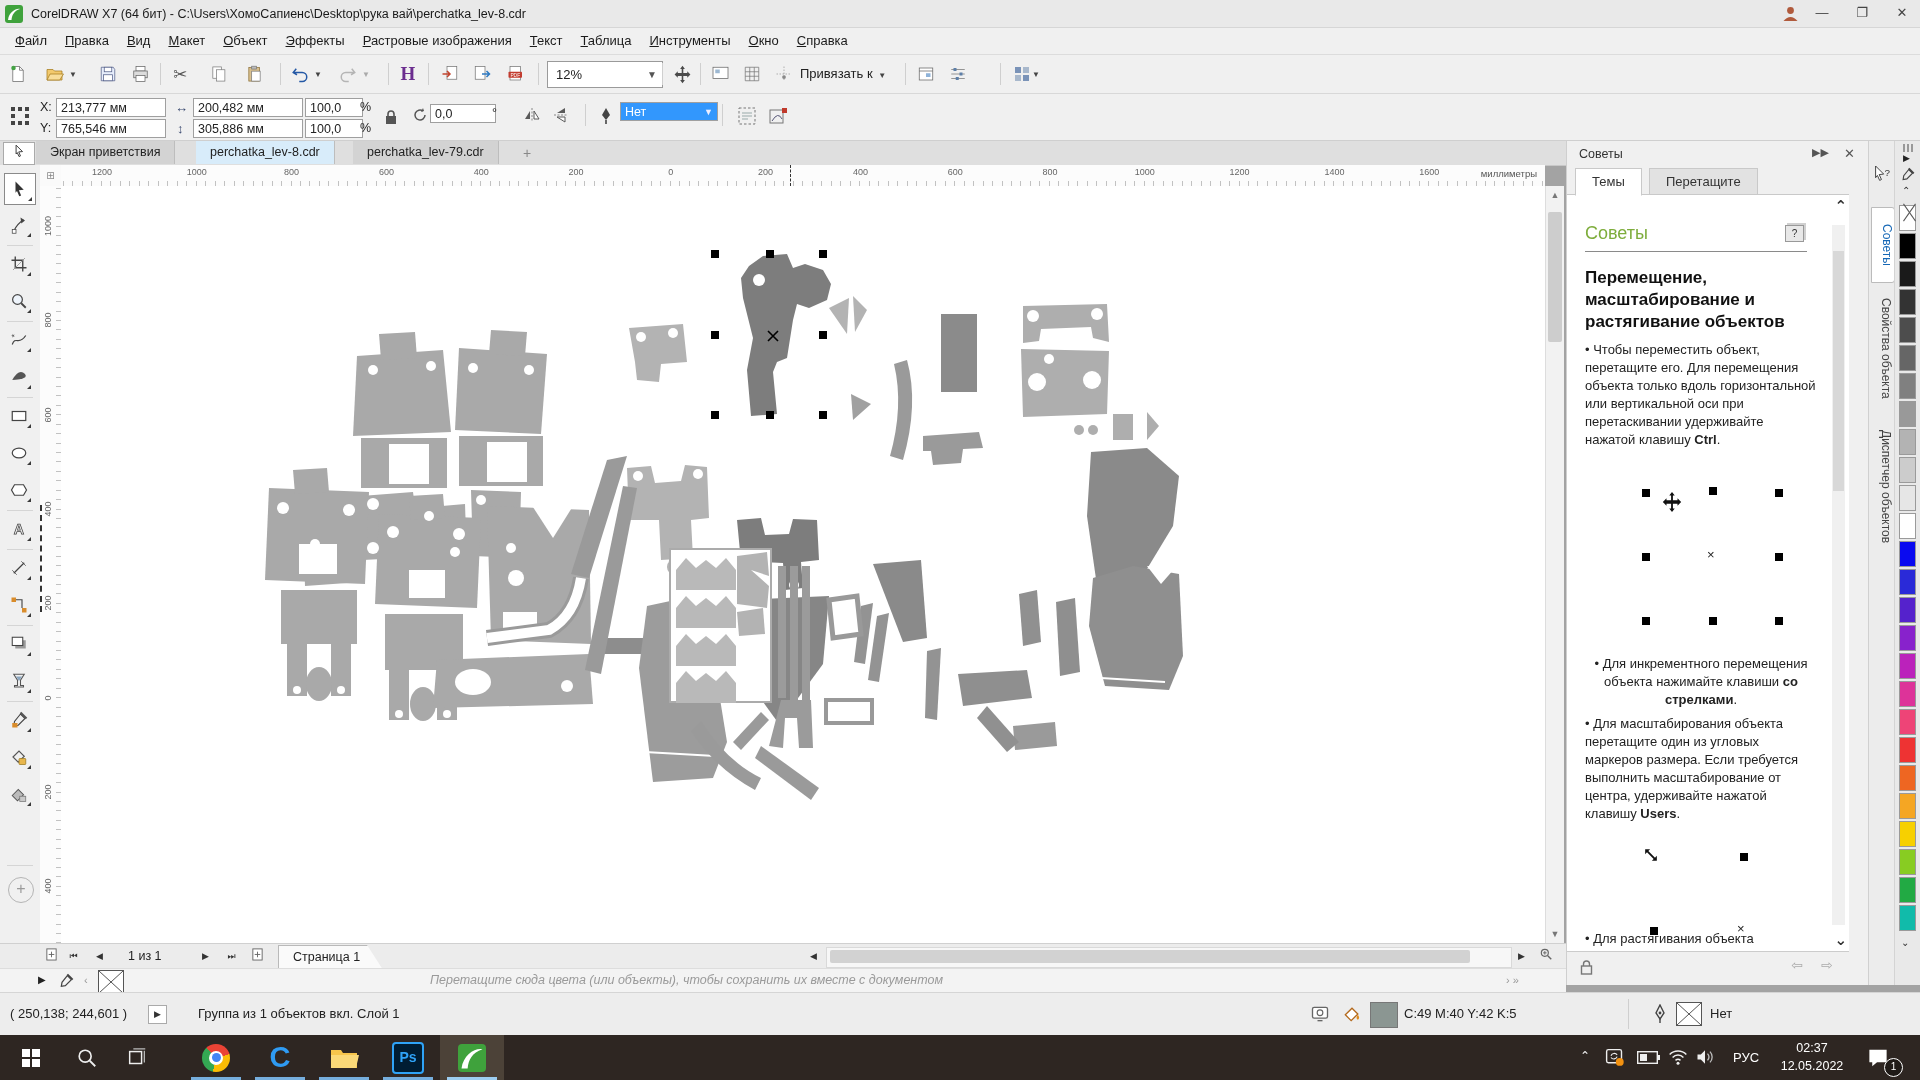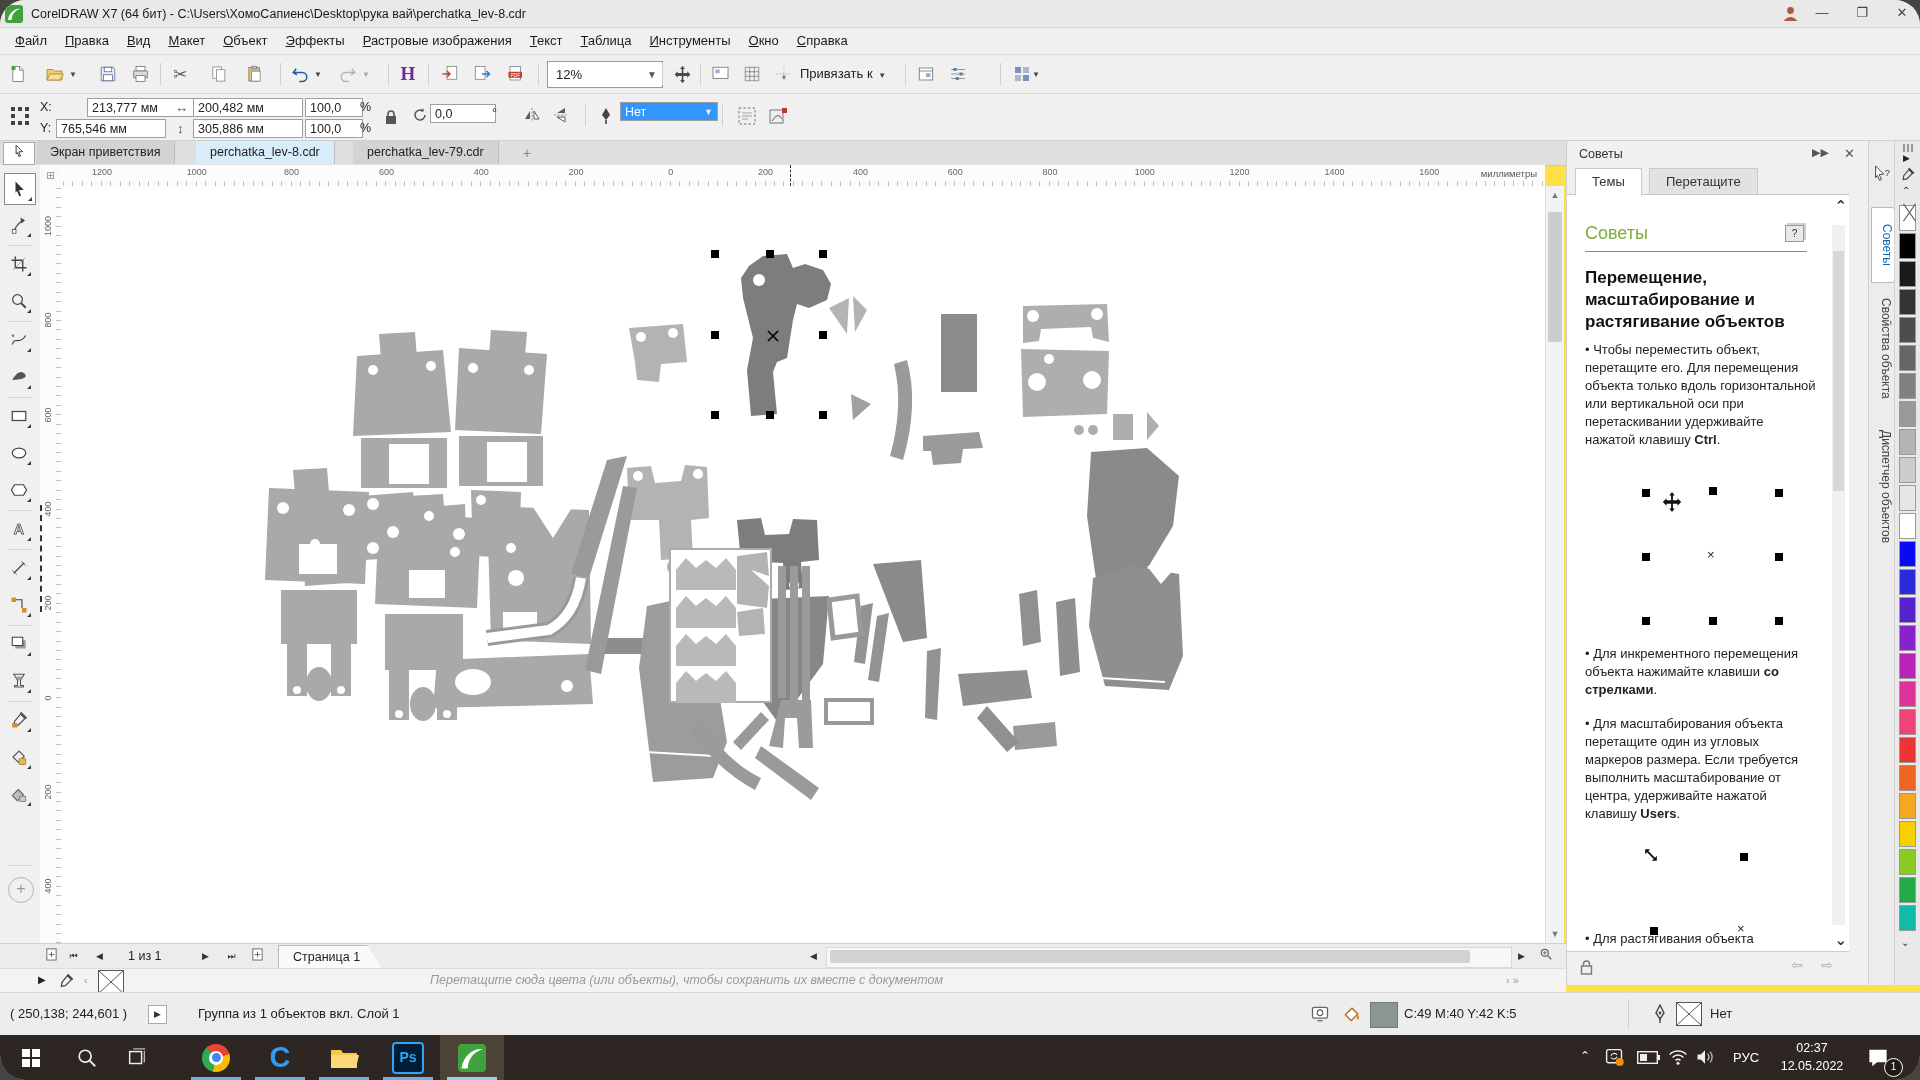--- a/index.html
+++ b/index.html
@@ -1,17 +1,17 @@
 <!DOCTYPE html>
 <html><head>
 <meta charset="utf-8">
 <style>
   html,body{margin:0;padding:0;background:#444;}
-  .screen{position:relative;width:1920px;height:1080px;background:#fde047;overflow:hidden;
-    font-family:"Liberation Sans","DejaVu Sans",sans-serif;color:#222;font-size:13px;border-radius:25px;}
+  .screen{position:relative;width:1920px;height:1080px;background:#a3a3a3;overflow:hidden;
+    font-family:"Liberation Sans","DejaVu Sans",sans-serif;color:#222;font-size:13px;}
   .abs{position:absolute;}
   
   .titlebar{left:0;top:0;width:1920px;height:27px;background:#e9e9e9;border-bottom:1px solid #d6d6d6;display:flex;align-items:center;}
   .title-text{margin-left:8px;font-size:12.5px;color:#1a1a1a;white-space:nowrap;}
   .corel-logo{width:18px;height:18px;margin-left:5px;border-radius:3px;background:#3fa23c;position:relative;flex:0 0 auto;}
   .corel-logo svg{position:absolute;left:1px;top:1px;}
   .wctrl{position:absolute;top:0;height:27px;width:40px;text-align:center;line-height:26px;color:#444;font-size:13px;}
   .user-ico{position:absolute;top:5px;width:17px;height:17px;}
   .menubar{left:0;top:28px;width:1920px;height:27px;background:#f0f0f0;border-bottom:1px solid #dcdcdc;display:flex;align-items:center;padding-left:6px;box-sizing:border-box;}
   .menu-item{padding:0 9px;line-height:26px;font-size:13px;color:#1b1b1b;cursor:default;}
@@ -297,21 +297,21 @@
           <rect x="8" y="1" width="4" height="4"></rect>
           <rect x="15" y="1" width="4" height="4"></rect>
           <rect x="1" y="8" width="4" height="4"></rect>
           <rect x="15" y="8" width="4" height="4"></rect>
           <rect x="1" y="15" width="4" height="4"></rect>
           <rect x="8" y="15" width="4" height="4"></rect>
           <rect x="15" y="15" width="4" height="4"></rect>
         </g>
       </svg>
     <span class="plabel" style="left:40px;top:6px;">X:</span>
-    <div class="pfield" style="left:56px;top:4px;width:100px;margin-left:31px;">
+    <div class="pfield" style="left:56px;top:4px;width:100px;">
         <span>213,777 мм</span>
       </div>
     <span class="plabel" style="left:40px;top:27px;">Y:</span>
     <div class="pfield" style="left:56px;top:25px;width:100px;">
         <span>765,546 мм</span>
       </div>
     <span class="picon" style="left:175px;top:6px;">↔</span>
     <div class="pfield" style="left:193px;top:4px;width:100px;">
         <span>200,482 мм</span>
       </div>
@@ -731,21 +731,21 @@
         <div class="hsq" style="left:57px;top:76px;"></div>
           <div class="hsq" style="left:190px;top:76px;"></div>
         <div class="hsq" style="left:57px;top:140px;"></div>
           <div class="hsq" style="left:124px;top:140px;"></div>
           <div class="hsq" style="left:190px;top:140px;"></div>
         <span style="position:absolute;left:122px;top:70px;font-size:13px;">×</span>
         <svg style="position:absolute;left:76px;top:14px;" width="22" height="22" viewBox="0 0 24 24">
             <path d="M12 1l3 4h-2v5h5V8l4 4-4 4v-2h-5v5h2l-3 4-3-4h2v-5H6v2l-4-4 4-4v2h5V5H9z" fill="#111"></path>
           </svg>
       </div>
-      <div class="tipp" style="top:450px;"><span>Для инкрементного перемещения объекта нажимайте клавиши </span><b>со стрелками</b><span>.</span></div>
+      <div class="tipp" style="top:460px;text-align:center;"><span>Для инкрементного перемещения объекта нажимайте клавиши </span><b>со стрелками</b><span>.</span></div>
       <div class="tipp" style="top:520px;"><span>Для масштабирования объекта перетащите один из угловых маркеров размера. Если требуется выполнить масштабирование от центра, удерживайте нажатой клавишу </span><b>Users</b><span>.</span></div>
       <div class="diagram" style="top:648px;height:108px;">
         <div class="hsq" style="left:155px;top:10px;"></div>
           <div class="hsq" style="left:65px;top:84px;"></div>
         <span style="position:absolute;left:152px;top:78px;font-size:13px;">×</span>
         <svg style="position:absolute;left:56px;top:2px;" width="20" height="20" viewBox="0 0 24 24">
             <path d="M5 5h6L8.8 7.2l8 8L19 13v6h-6l2.2-2.2-8-8L5 11z" fill="#111"></path>
           </svg>
       </div>
       <div class="tipp" style="top:735px;"><span>Для растягивания объекта перетащите</span></div>

